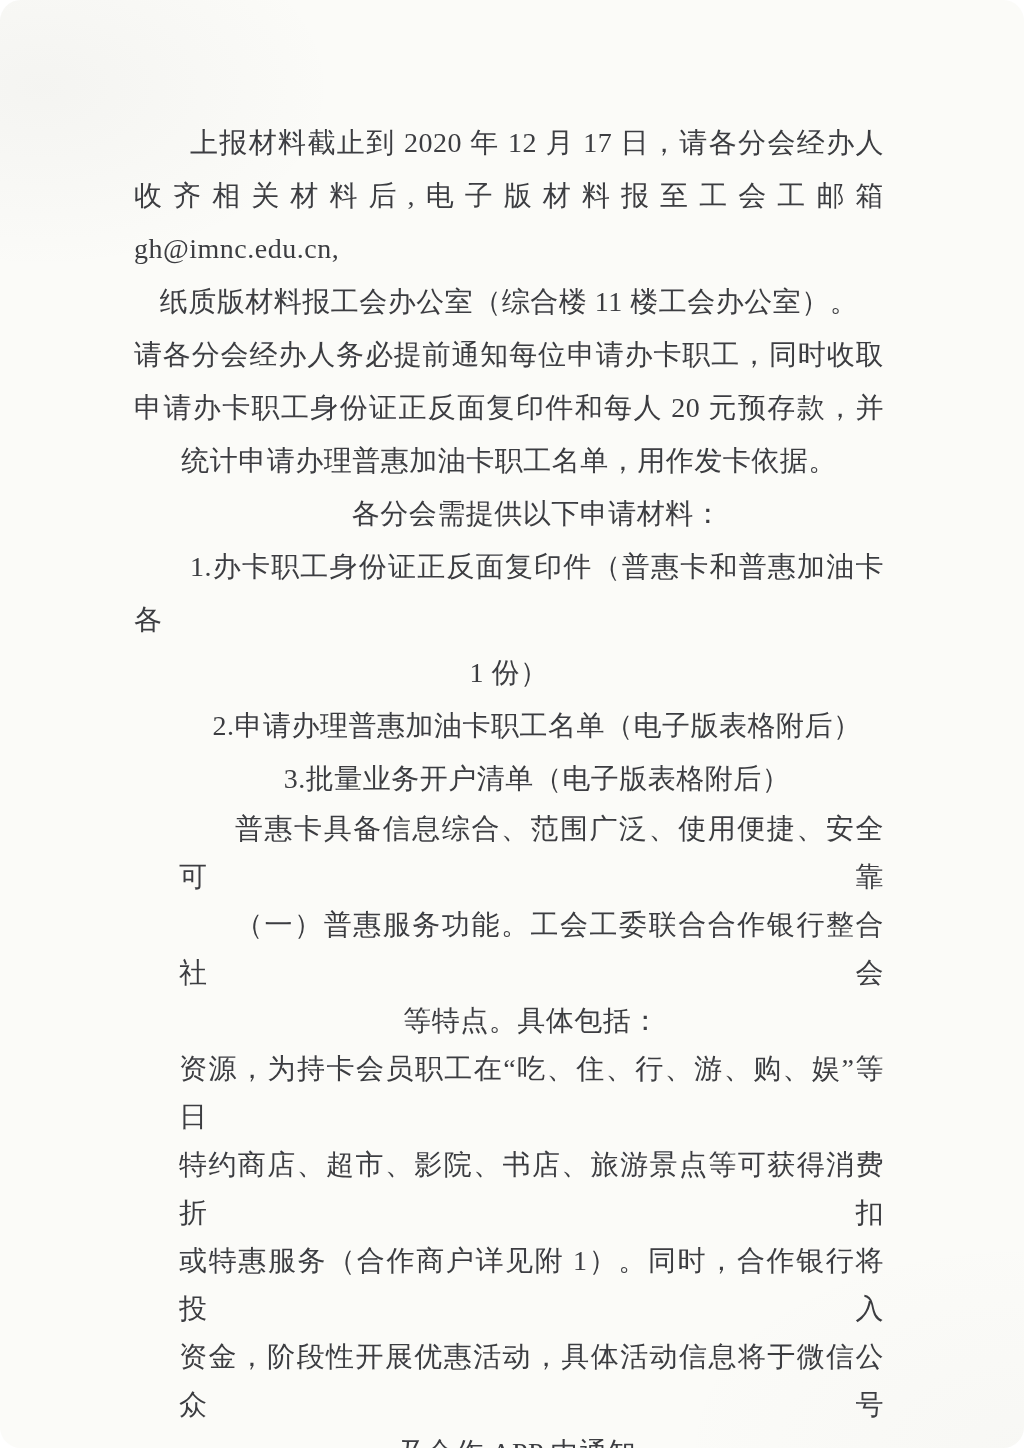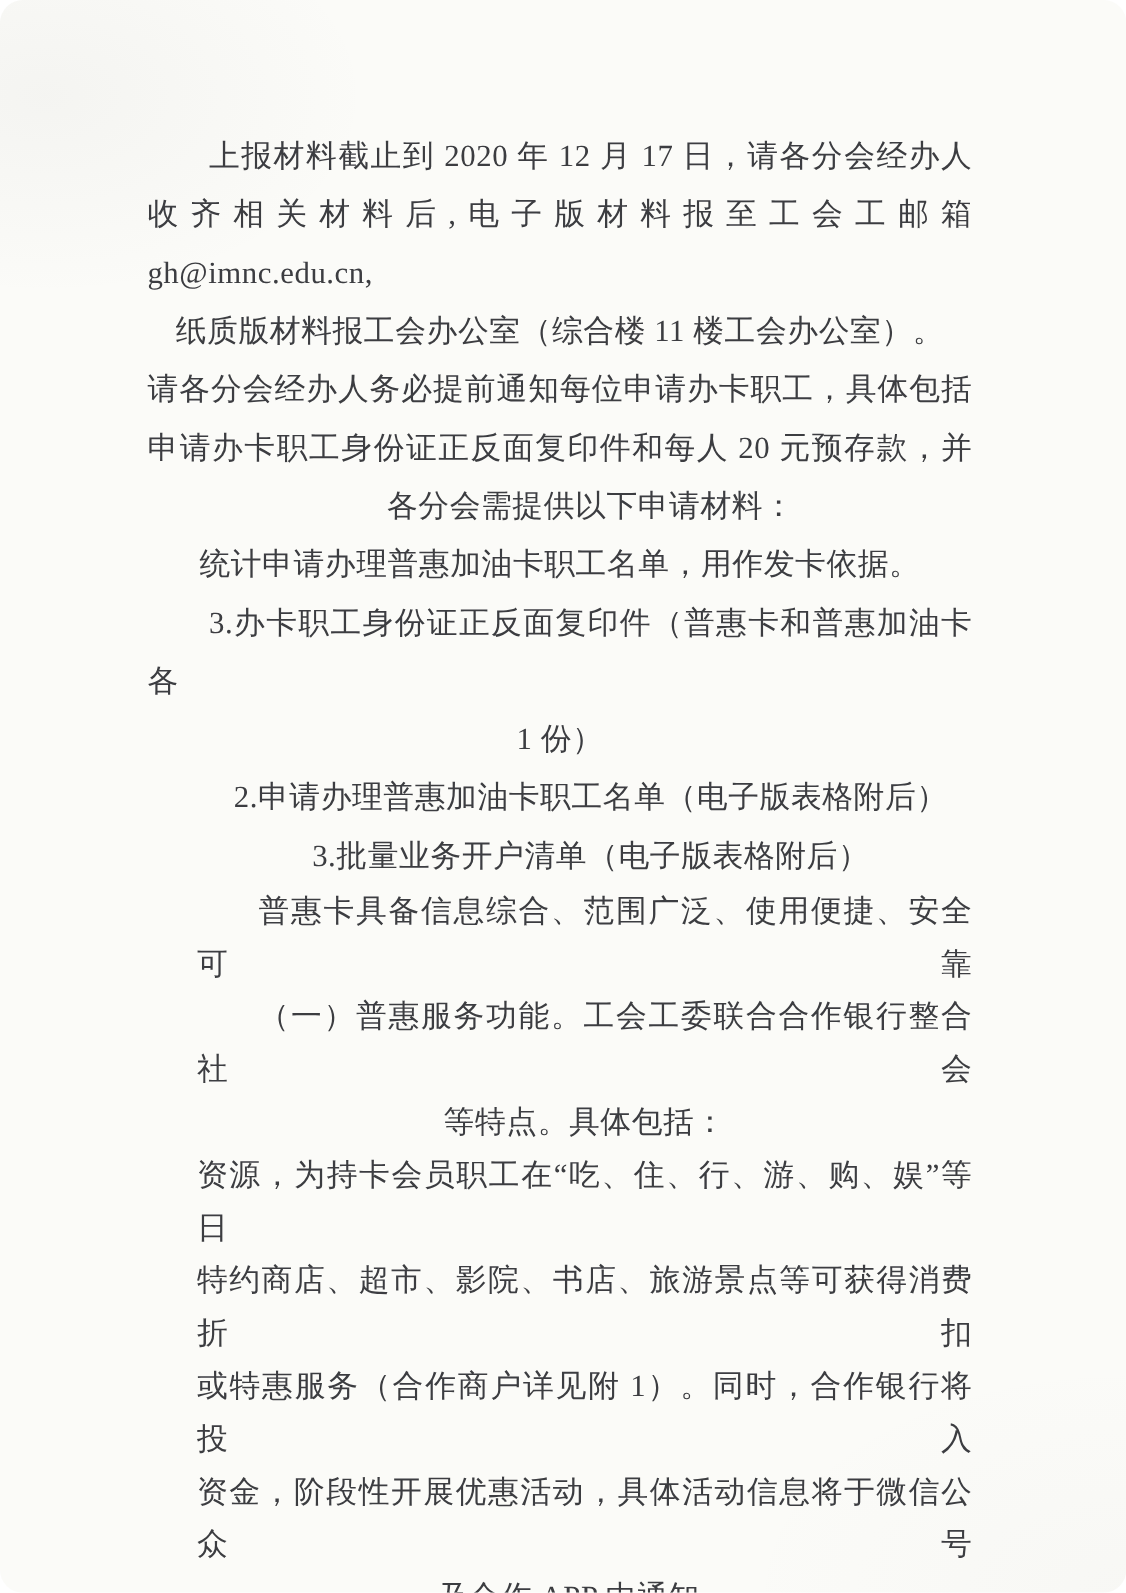--- a/index.html
+++ b/index.html
@@ -51,27 +51,27 @@
 </head>
 <body>
 
 <div class="page">
   <div class="textblock">
 
     <p class="ln sp-a indent fill">上报材料截止到 2020 年 12 月 17 日，请各分会经办人</p>
     <p class="ln sp-a fill">收齐相关材料后,电子版材料报至工会工邮箱 gh@imnc.edu.cn,</p>
     <p class="ln sp-a">纸质版材料报工会办公室（综合楼 11 楼工会办公室）。</p>
 
-    <p class="ln sp-a fill">请各分会经办人务必提前通知每位申请办卡职工，具体包括</p>
+    <p class="ln sp-a fill">请各分会经办人务必提前通知每位申请办卡职工，同时收取</p>
     <p class="ln sp-a fill">申请办卡职工身份证正反面复印件和每人 20 元预存款，并</p>
+    <p class="ln sp-a">统计申请办理普惠加油卡职工名单，用作发卡依据。</p>
+
     <p class="ln sp-a indent">各分会需提供以下申请材料：</p>
 
-    <p class="ln sp-a">统计申请办理普惠加油卡职工名单，用作发卡依据。</p>
-
-    <p class="ln sp-a indent fill">3.办卡职工身份证正反面复印件（普惠卡和普惠加油卡各</p>
+    <p class="ln sp-a indent fill">1.办卡职工身份证正反面复印件（普惠卡和普惠加油卡各</p>
     <p class="ln sp-a">1 份）</p>
     <p class="ln sp-a indent">2.申请办理普惠加油卡职工名单（电子版表格附后）</p>
     <p class="ln sp-a indent">3.批量业务开户清单（电子版表格附后）</p>
 
 
     <p class="ln sp-b indent fill">普惠卡具备信息综合、范围广泛、使用便捷、安全可靠</p>
     <p class="ln sp-b indent fill">（一）普惠服务功能。工会工委联合合作银行整合社会</p>
 
     <p class="ln sp-b">等特点。具体包括：</p>
     <p class="ln sp-b fill">资源，为持卡会员职工在“吃、住、行、游、购、娱”等日</p>

